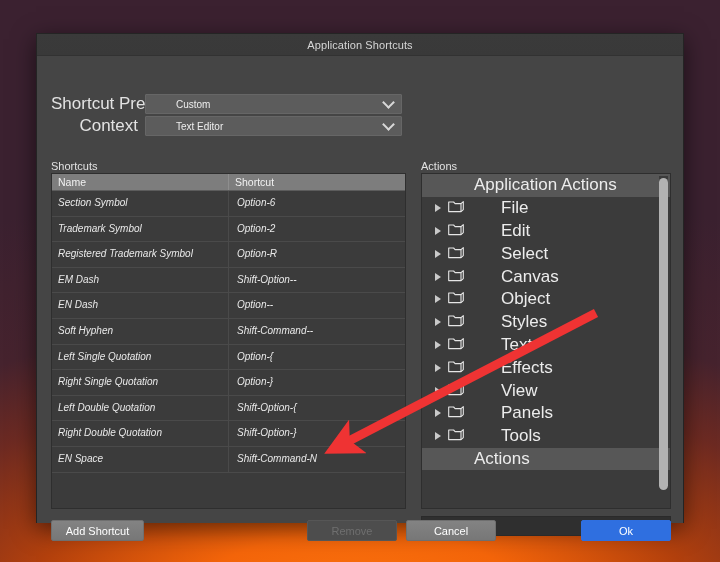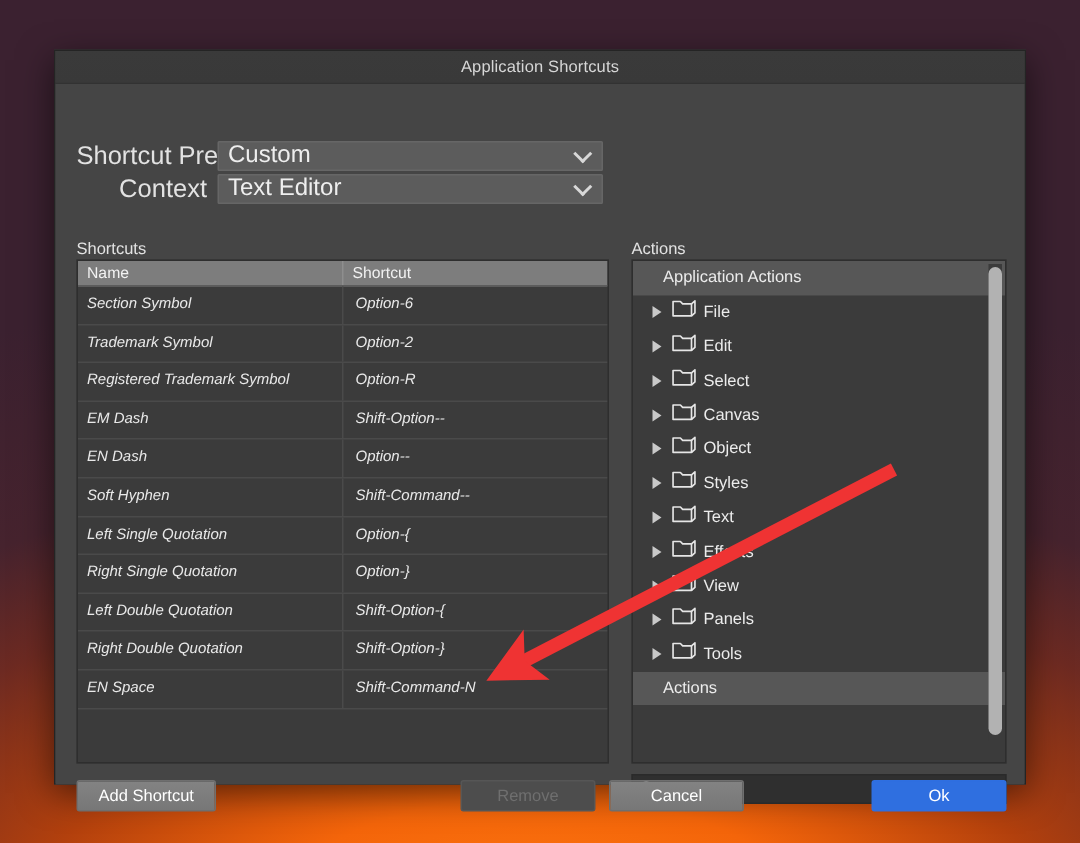--- a/index.html
+++ b/index.html
@@ -23,21 +23,21 @@
       linear-gradient(180deg, #412433 0%, #452635 38%, #7c3622 72%, #ff6a05 100%);
   }
 
   
   #dialog {
     position: absolute;
     left: 36px;
     top: 33px;
     width: 648px;
     height: 490px;
-    background: #404040;
+    background: #f0abfc;
     border: 1px solid #242424;
     box-shadow: 0 6px 22px rgba(0,0,0,.55);
     box-sizing: border-box;
   }
   #titlebar {
     height: 21px;
     background: linear-gradient(180deg,#3a3a3a 0%, #393939 100%);
     border-bottom: 1px solid #323232;
     display: flex;
     align-items: center;
@@ -80,23 +80,24 @@
     width: 257px;
     height: 20px;
     background: #5c5c5c;
     border: 1px solid #666;
     border-radius: 1px;
     display: flex;
     align-items: center;
     box-sizing: border-box;
   }
   .combo .value {
-    font-size: 16px;
+    font-size: 10px;
     color: #eeeeee;
     padding-left: 6px;
+    margin-left: 24px;
   }
   .combo .chev {
     position: absolute;
     right: 8px;
     top: 50%;
     width: 9px;
     height: 9px;
     margin-top: -6px;
     border-right: 2px solid #d8d8d8;
     border-bottom: 2px solid #d8d8d8;
@@ -179,23 +180,24 @@
     display: flex;
     align-items: center;
     box-sizing: border-box;
   }
   .tree-item.root {
     background: #575757;
     padding-left: 20px;
   }
   .tree-item.branch { padding-left: 10px; }
   .tree-item .label {
-    font-size: 11px;
+    font-size: 17px;
     color: #ececec;
     white-space: nowrap;
+    margin-left: 32px;
   }
   .disclosure {
     width: 12px;
     height: 12px;
     margin-right: 4px;
     position: relative;
     flex: 0 0 auto;
   }
   .disclosure::after {
     content: "";

